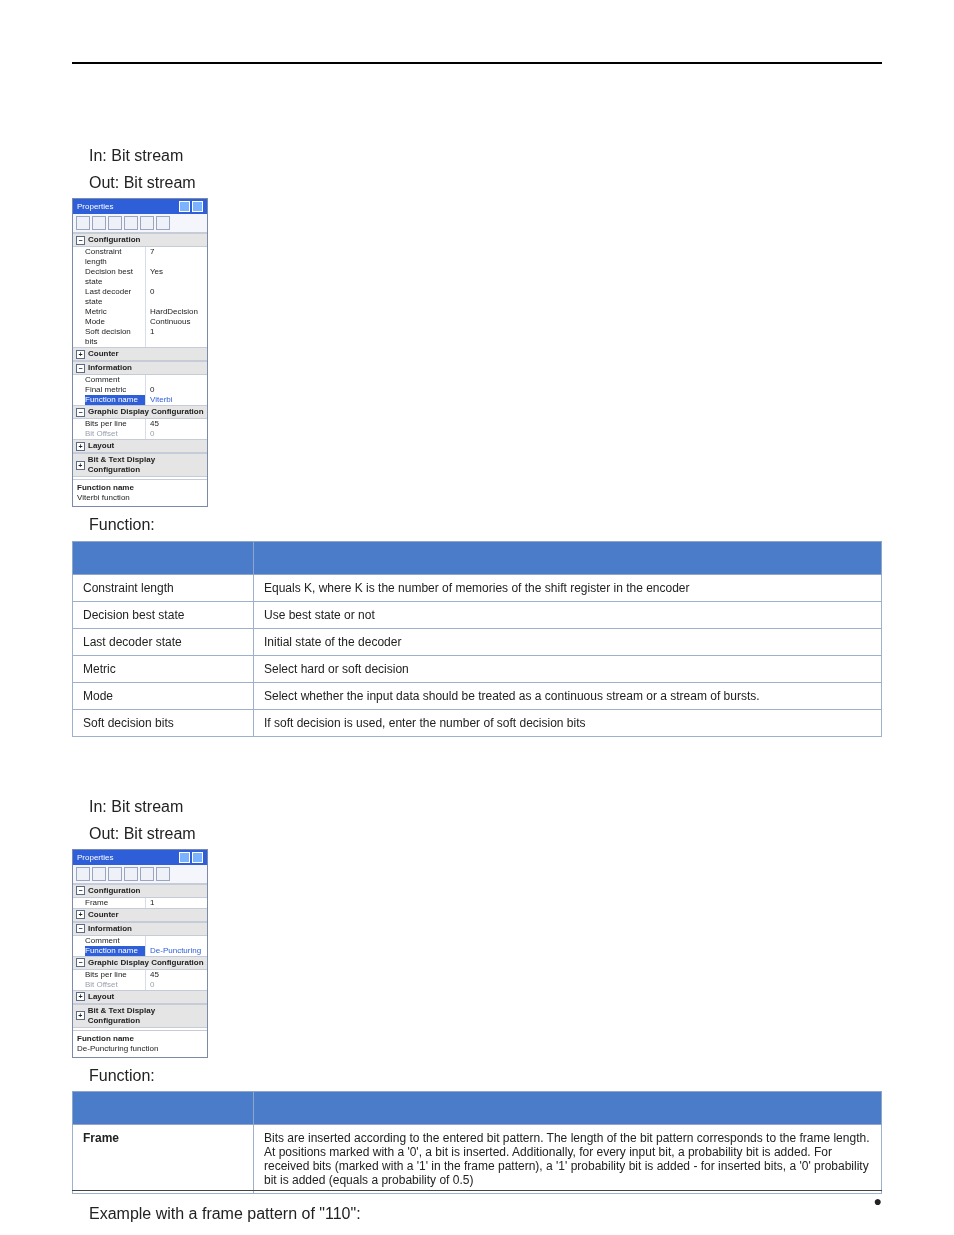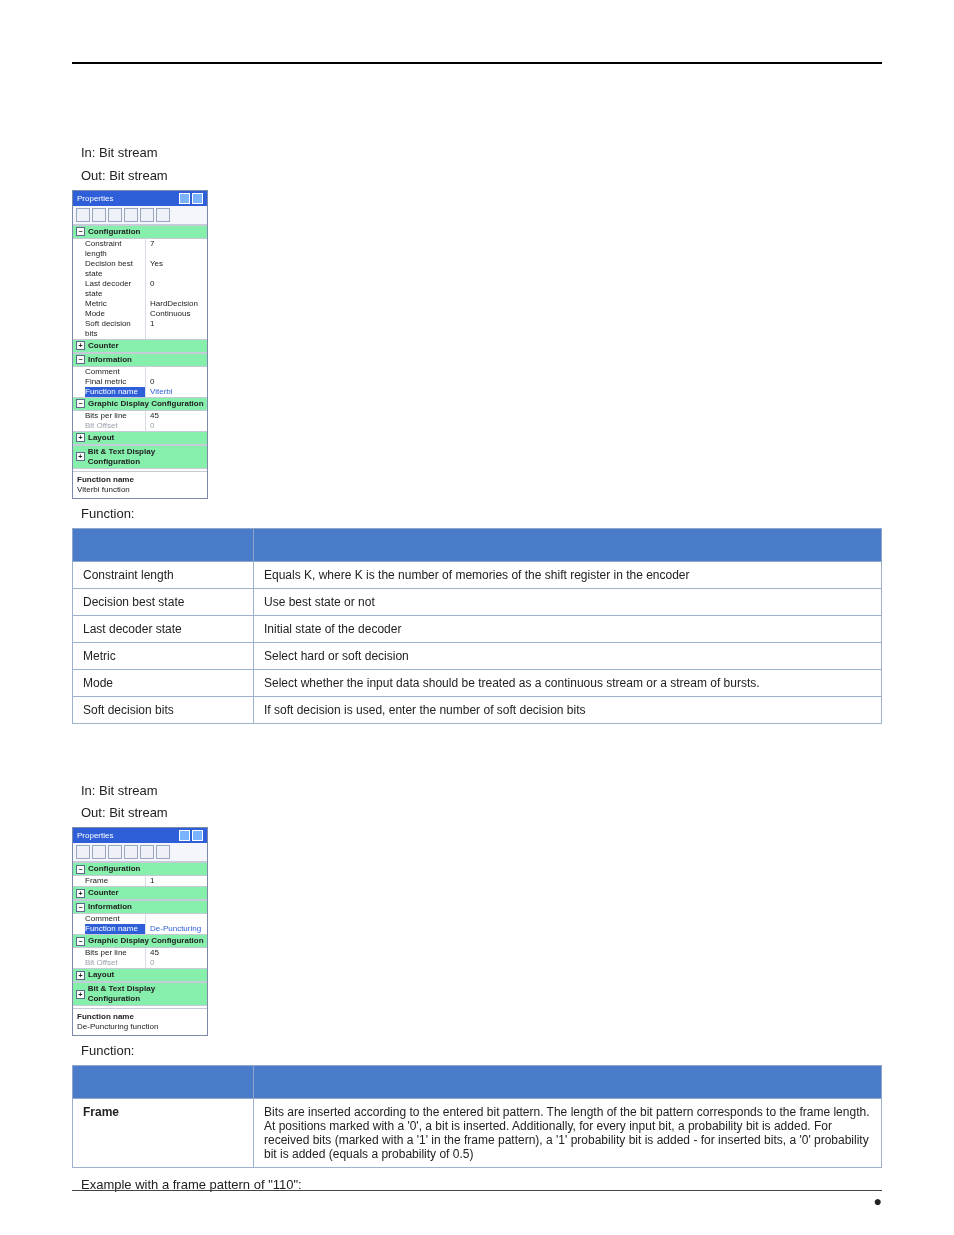--- a/index.html
+++ b/index.html
@@ -1,28 +1,28 @@
 <!DOCTYPE html>
 <html><head>
 <meta charset="utf-8">
 <style>
   html,body{margin:0;padding:0;background:#fff;font-family:Verdana,Geneva,sans-serif;color:#222;}
   .page{width:954px;height:1235px;position:relative;box-sizing:border-box;padding:62px 72px 50px 72px;}
   .top-rule{border-top:2px solid #000;margin:0 0 80px 0;}
-  .body-text{font-size:13px;line-height:1.45;margin:4px 9px;}
+  .body-text{font-size:16px;line-height:1.45;margin:4px 17px;}
   .justify{text-align:justify;}
   .sect-gap{height:54px;}
   .props-panel{width:134px;border:1px solid #7a8aa8;background:#fff;font-size:8px;line-height:1.25;margin:4px 0 6px 0;}
   .props-title{background:#2f5fd8;color:#fff;padding:2px 4px;display:flex;align-items:flex-end;justify-content:space-between;}
   .props-title .win-btns{display:flex;gap:2px;}
   .props-title .winbtn{width:9px;height:9px;background:#7bb3ff;border:1px solid #fff;display:inline-block;}
   .props-tools{display:flex;gap:2px;padding:2px 3px;border-bottom:1px solid #c5ccd8;background:#f4f6fb;}
   .tbtn{width:12px;height:12px;border:1px solid #9aa6bf;background:#eef1f8;}
   .props-body{padding:0 0 2px 0;background:#fff;}
-  .grp{background:#86efac;padding:1px 3px;border-top:1px solid #c5ccd8;border-bottom:1px solid #c5ccd8;font-weight:bold;color:#222;display:flex;align-items:center;gap:3px;}
+  .grp{background:#e5e5e5;padding:1px 3px;border-top:1px solid #c5ccd8;border-bottom:1px solid #c5ccd8;font-weight:bold;color:#222;display:flex;align-items:center;gap:3px;}
   .grp .tw{width:7px;height:7px;border:1px solid #5a6a88;display:inline-flex;align-items:center;justify-content:center;font-size:7px;line-height:1;background:#fff;}
   .prow{display:flex;padding:0 0 0 12px;}
   .pname{flex:0 0 60px;color:#222;}
   .pval{flex:1;color:#222;border-left:1px solid #d8dde8;padding-left:4px;}
   .prow.sel .pname{background:#2f5fd8;color:#fff;}
   .prow.sel .pval{color:#2f5fd8;}
   .prow.dim .pname{color:#9aa1ad;}
   .prow.dim .pval{color:#9aa1ad;}
   .props-foot{border-top:1px solid #c5ccd8;padding:3px 4px;}
   .props-foot .fn{font-weight:bold;}

